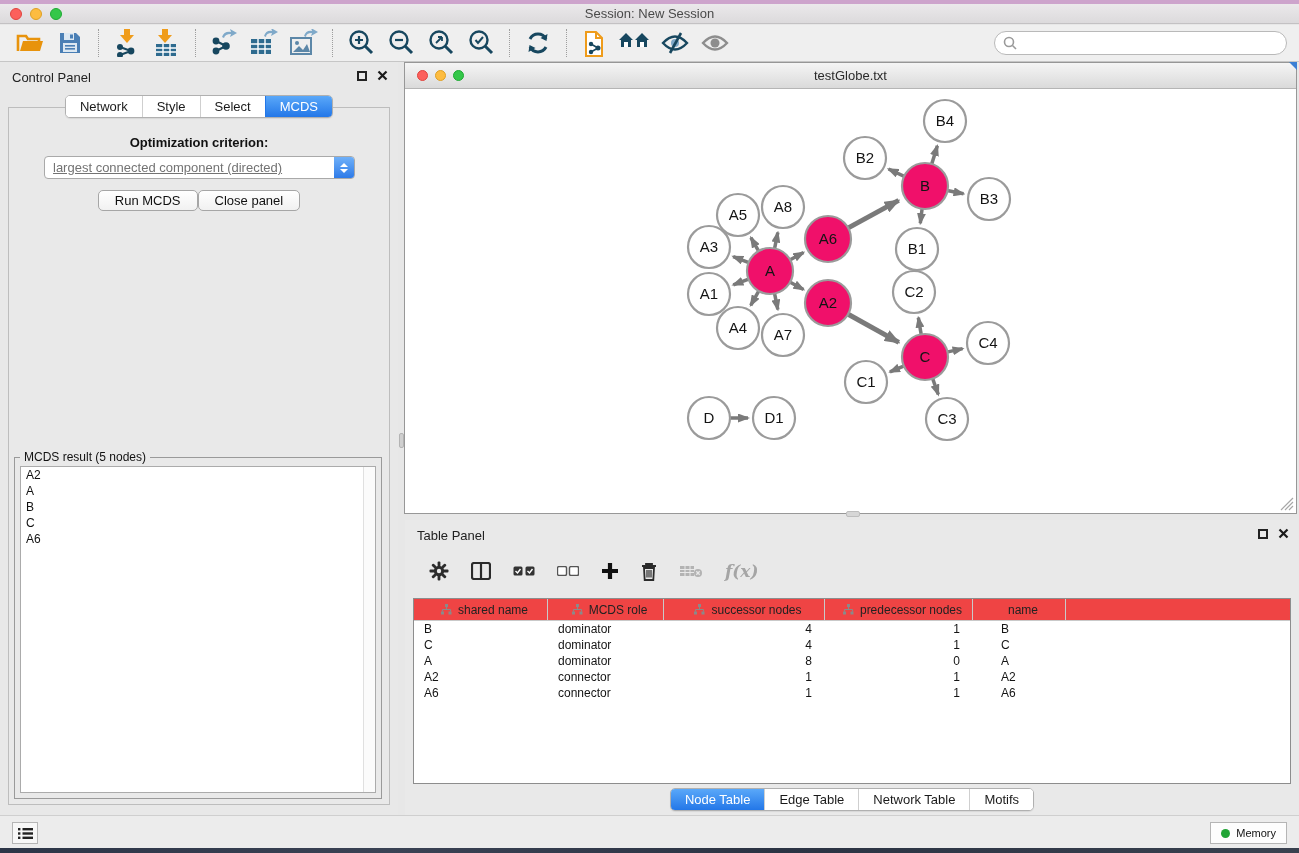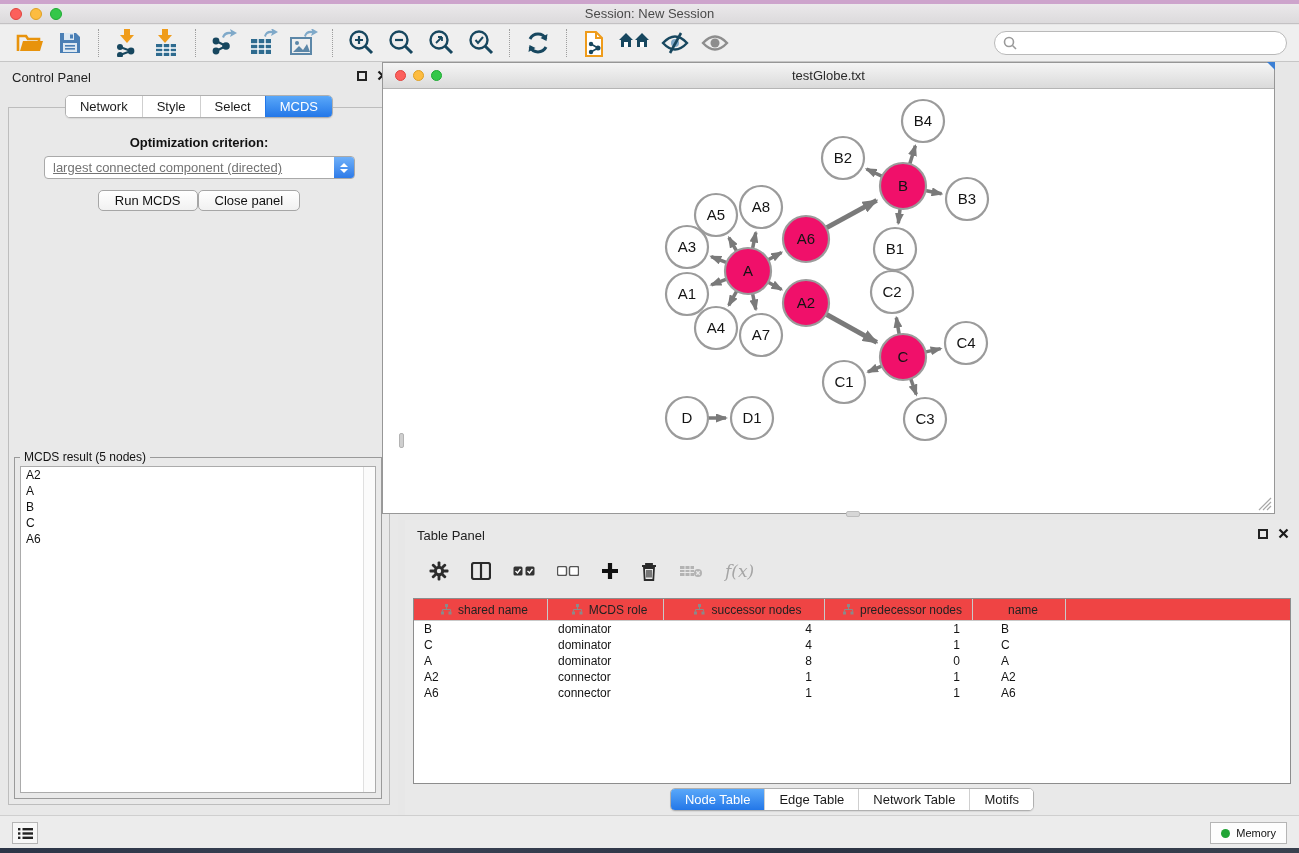--- a/index.html
+++ b/index.html
@@ -66,41 +66,41 @@
   .mcds-box { position:absolute; left:14px; top:395px; width:368px; height:342px;
     border:1px solid #9a9a9a; }
   .mcds-box .legend { position:absolute; top:-8px; left:5px; background:#e9e9e9;
     font-size:12px; padding:0 4px; color:#111; }
   .mcds-list { position:absolute; left:5px; right:5px; top:8px; bottom:5px;
     background:#fff; border:1px solid #ababab; overflow:hidden; }
   .mcds-item { font-size:12px; line-height:16px; padding:0 5px; color:#111; }
   .vtrack { position:absolute; right:0; top:0; bottom:0; width:12px;
     background:#fbfbfb; border-left:1px solid #e0e0e0; }
   
-  .netframe { position:absolute; left:382px; top:62px; width:893px; height:452px;
+  .netframe { position:absolute; left:404px; top:62px; width:893px; height:452px;
     background:#fff; border:1px solid #979797; }
   .netframe .ftitle { position:absolute; left:0; top:0; width:100%; height:26px;
     background:linear-gradient(#f5f5f5,#dadada); border-bottom:1px solid #b5b5b5;
     display:flex; align-items:center; }
   .netframe .ftitle .title { position:absolute; left:0; right:0; text-align:center;
     font-size:13px; color:#2a2a2a; }
   .flights { display:flex; gap:7px; margin-left:12px; z-index:2; }
   .flight { width:11px; height:11px; border-radius:50%; }
   .canvas { position:absolute; left:1px; top:26px; width:889px; height:424px; background:#fff; }
   .grip { position:absolute; right:2px; bottom:2px; width:14px; height:14px; }
   .corner-blue { position:absolute; right:-1px; top:-1px; width:0; height:0;
     border-top:8px solid #3b7fd4; border-left:8px solid transparent; }
   .divider-h { position:absolute; left:399px; top:433px; width:5px; height:15px;
     background:#cfcfcf; border:1px solid #b3b3b3; border-radius:2px; }
   .divider-v { position:absolute; left:846px; top:511px; width:14px; height:6px;
     background:#d6d6d6; border:1px solid #bdbdbd; border-radius:2px; }
   
   .tp { position:absolute; left:405px; top:520px; width:894px; height:295px; background:#e9e9e9; }
   .tp-toolbar { position:absolute; left:0; top:26px; width:100%; height:50px;
-    display:flex; align-items:center; gap:22px; padding-left:24px; background:#e9e9e9; }
+    display:flex; align-items:center; gap:22px; padding-left:24px; background:#e9e9e9;font-weight:bold; }
   .table-wrap { position:absolute; left:8px; top:78px; width:878px; height:186px;
     background:#fff; border:1px solid #8d8d8d; overflow:hidden; }
   .thead { display:flex; height:22px; background:#ef4444; border-bottom:1px solid #c9c9c9; }
   .th { display:flex; align-items:center; gap:6px; padding-left:8px; font-size:12px;
     color:#222; border-right:1px solid #c9c9c9; justify-content:center; }
   .tr { display:flex; height:16px; align-items:center; }
   .td { font-size:12px; color:#141414; overflow:hidden; white-space:nowrap; }
   .tp-tabs { position:absolute; top:268px; width:100%; display:flex; justify-content:center; }
   
   .statusbar { position:absolute; left:0; top:815px; width:1299px; height:33px;

